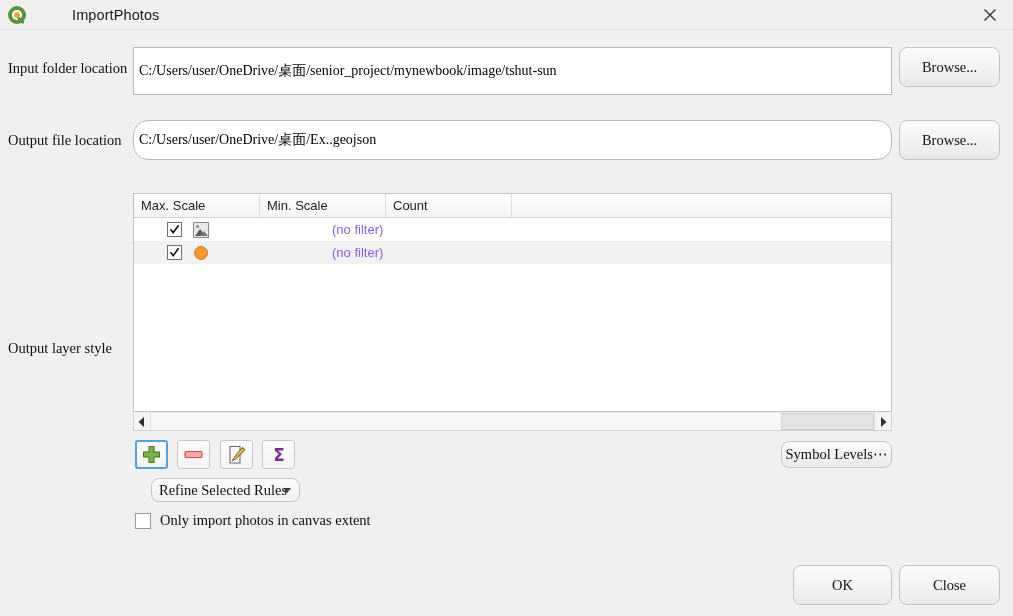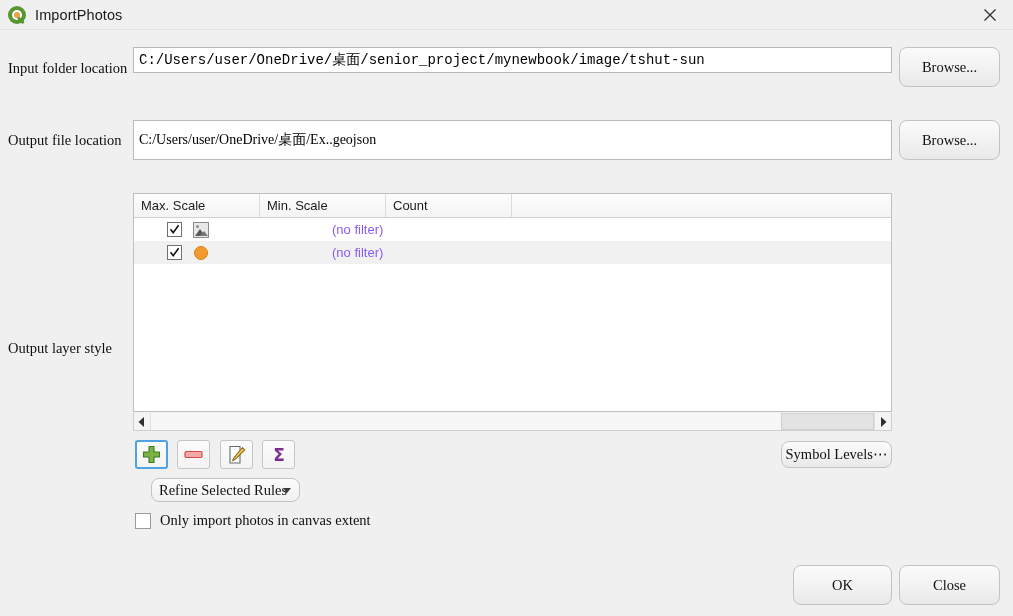--- a/index.html
+++ b/index.html
@@ -20,20 +20,21 @@
   
   .titlebar {
     position: absolute;
     left: 0; top: 0;
     width: 1013px;
     height: 29px;
     background: #f0f0f0;
     border-bottom: 1px solid #e2e2e2;
     display: flex;
     align-items: center;
+    gap: 37px;
   }
   .title-icon {
     width: 18px; height: 18px;
     margin-left: 8px;
     position: relative;
     flex: none;
   }
   .title-icon .q-circle {
     position: absolute;
     left: 0; top: 0;
@@ -347,27 +348,27 @@
   <div class="title-text">ImportPhotos</div>
   <div class="close-x">
     <svg width="16" height="16" viewBox="0 0 16 16">
       <path d="M2.5 2.5 L13.5 13.5 M13.5 2.5 L2.5 13.5" stroke="#303030" stroke-width="1.3" fill="none"></path>
     </svg>
   </div>
 </div>
 
 <div class="field-label" style="left:8px; top:60px;">Input folder location</div>
 
-<input class="text-input" type="text" style="left: 133px; top: 47px; width: 759px; height: 26px; font-family: Liberation Mono, monospace;" value="C:/Users/user/OneDrive/桌面/senior_project/mynewbook/image/tshut-sun">
+<input class="text-input" type="text" style="left: 133px; top: 47px; width: 759px; height: 48px;" value="C:/Users/user/OneDrive/桌面/senior_project/mynewbook/image/tshut-sun">
 
 <div class="btn" style="left:899px; top:47px; width:101px; height:40px;">Browse...</div>
 
 <div class="field-label" style="left:8px; top:132px;">Output file location</div>
 
-<input class="text-input" type="text" style="left: 133px; top: 120px; width: 759px; height: 40px;" value="C:/Users/user/OneDrive/桌面/Ex..geojson">
+<input class="text-input" type="text" style="left: 133px; top: 120px; width: 759px; height: 40px; border-radius: 15px;" value="C:/Users/user/OneDrive/桌面/Ex..geojson">
 
 <div class="btn" style="left:899px; top:120px; width:101px; height:40px;">Browse...</div>
 
 <div class="field-label" style="left:8px; top:340px;">Output layer style</div>
 
 <div class="table-wrap">
   <div class="thead">
     <div class="th" style="width:126px;">Max. Scale</div>
     <div class="th" style="width:126px;">Min. Scale</div>
     <div class="th" style="width:126px;">Count</div>

